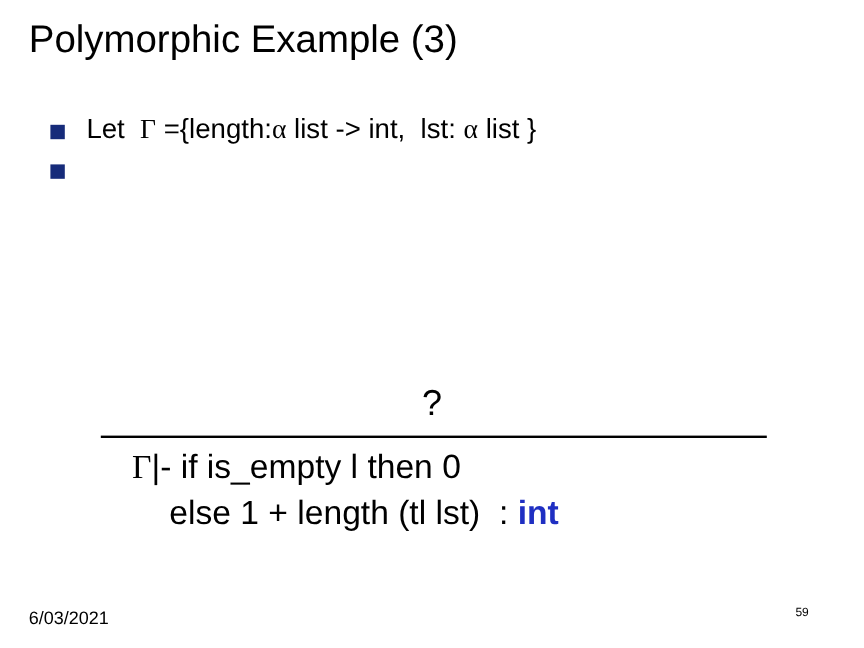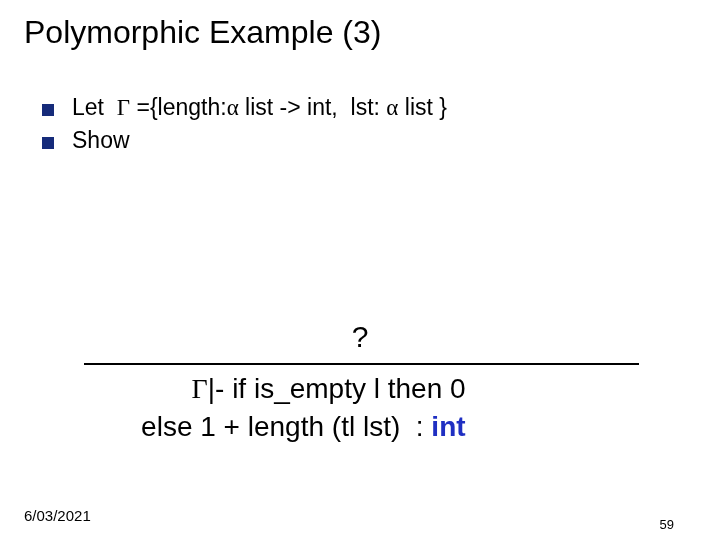--- a/index.html
+++ b/index.html
@@ -66,59 +66,57 @@
     height: 0;
     border-top: 2px solid #000000;
   }
   .conclusion {
     position: absolute;
     top: 370px;
     left: 110px;
     font-size: 28px;
     line-height: 1.35;
     white-space: pre;
-    text-align: right;
   }
   .int-kw {
     color: #1f2fc2;
     font-weight: 700;
   }
   .date {
     position: absolute;
     bottom: 16px;
     left: 24px;
     font-size: 15px;
     color: #000000;
   }
   .pagenum {
     position: absolute;
-    bottom: 8px;
+    bottom: 24px;
     right: 30px;
-    font-size: 13px;
+    font-size: 10px;
     color: #000000;
   }
   .greek {
     font-family: "Times New Roman", Times, serif;
   }
 </style>
 </head>
 <body>
 
 <div class="slide">
 
   <div class="title">Polymorphic Example (3)</div>
 
   <div class="bullet-block">
     <div class="bullet-row">
       <div class="bullet-icon"></div>
       <div class="bullet-text"><span>Let  </span><span class="greek">Γ</span><span> ={length:</span><span class="greek">α</span><span> list -&gt; int,  lst: </span><span class="greek">α</span><span> list }</span></div>
     </div>
     <div class="bullet-row">
       <div class="bullet-icon"></div>
-      <div class="bullet-text">Show</div>
     </div>
   </div>
 
   <div class="q-mark">?</div>
 
   <div class="rule-line"></div>
 
   <div class="conclusion"><span class="greek">Γ</span><span>|- if is_empty l then 0</span>
 <span>    else 1 + length (tl lst)  : </span><span class="int-kw">int</span></div>
 

